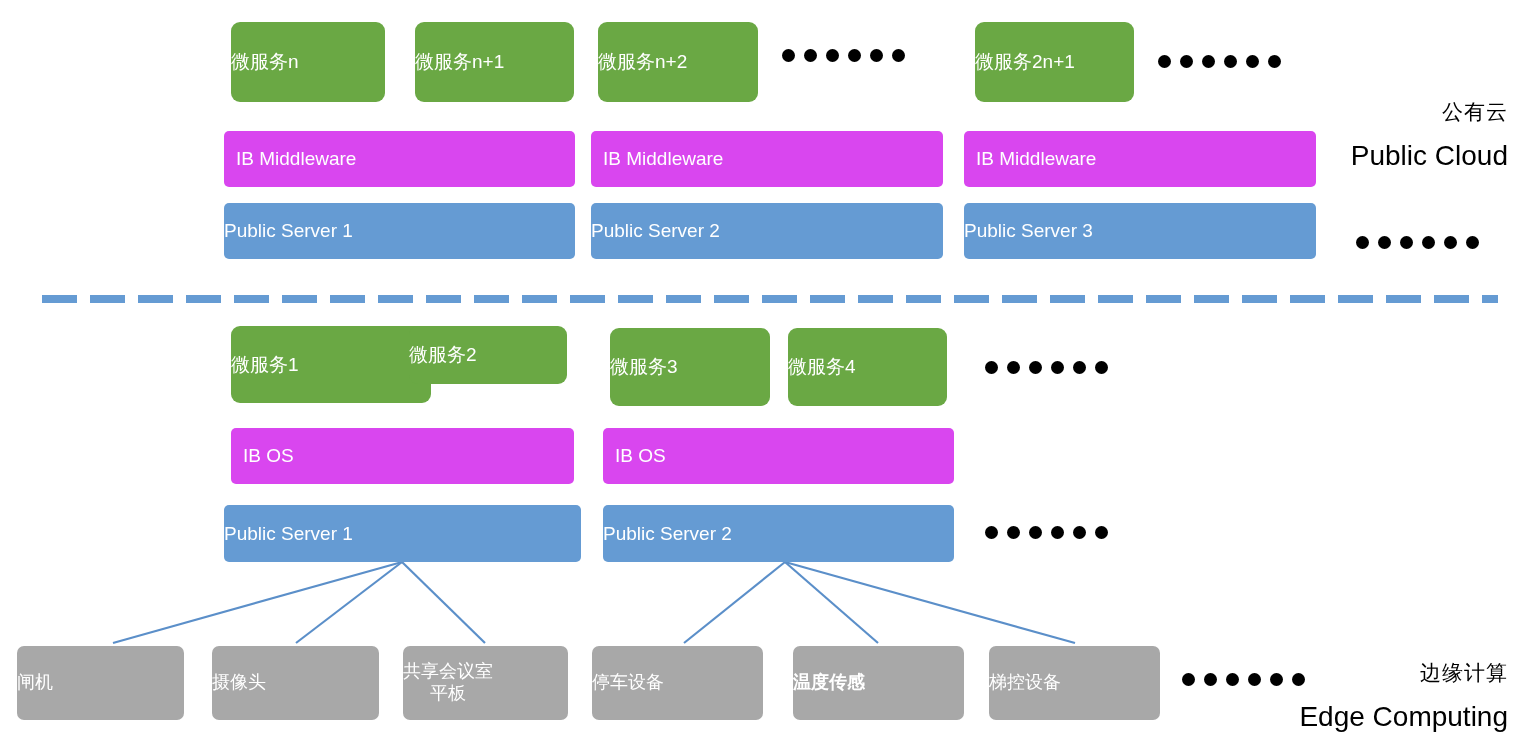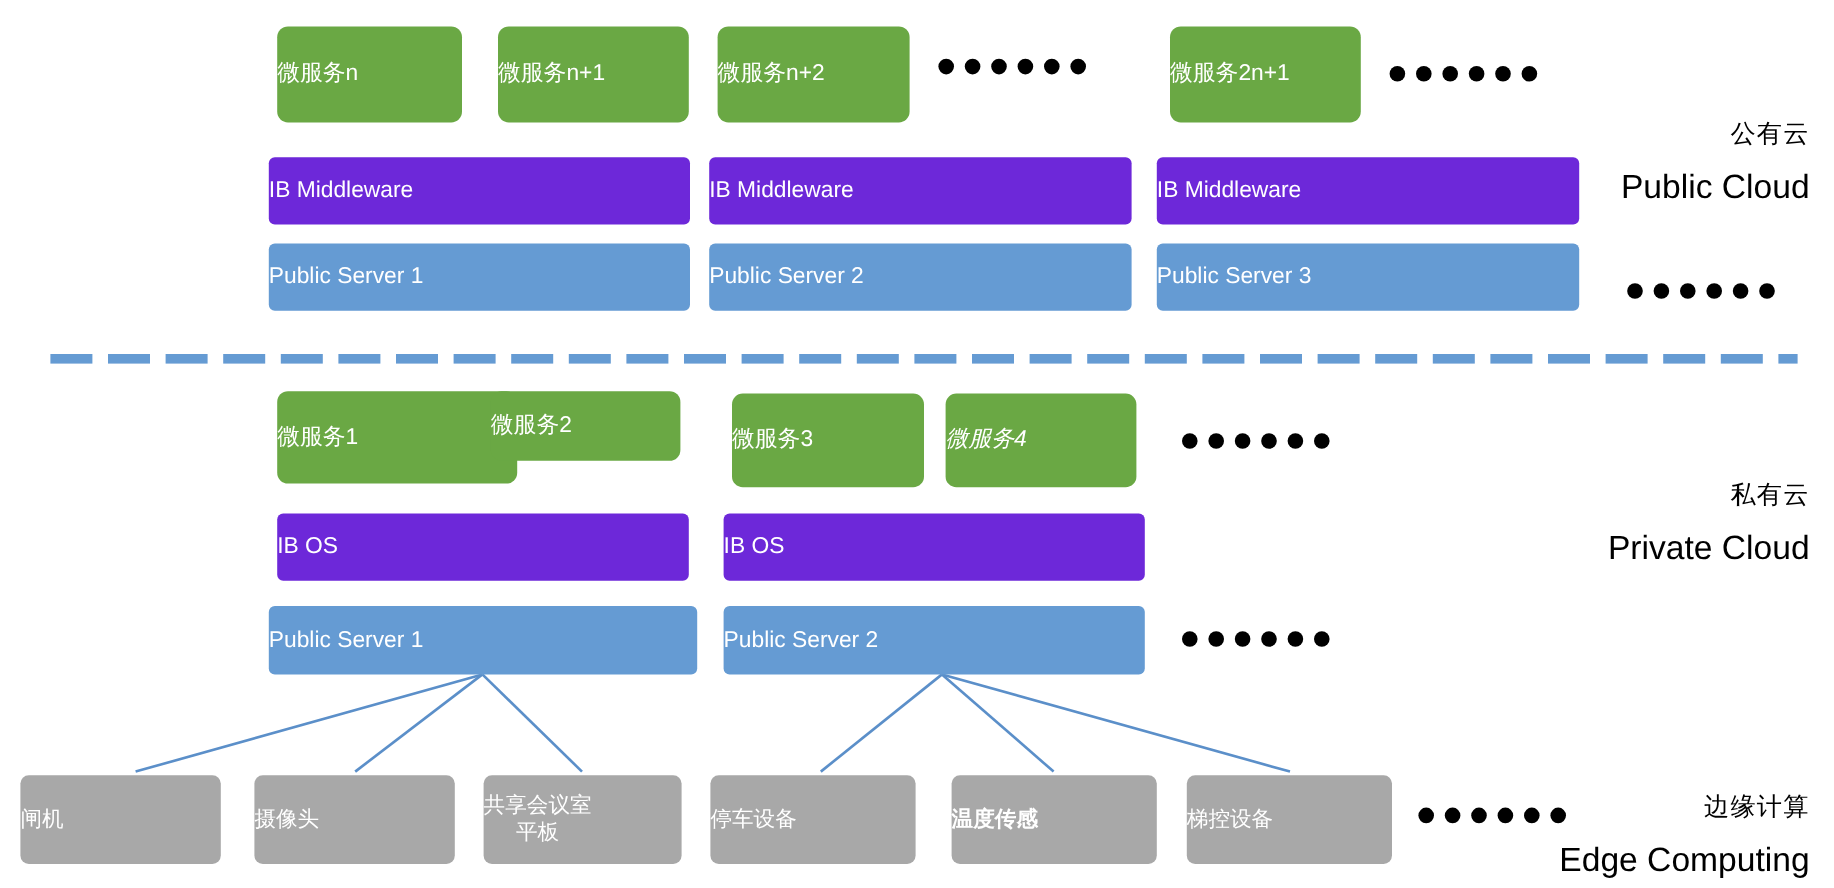--- a/index.html
+++ b/index.html
@@ -28,23 +28,24 @@
     line-height: 1.22;
     white-space: pre-line;
     user-select: none;
   }
   .box-green {
     background: #6aa844;
     border-radius: 9px;
     font-size: 19px;
   }
   .box-orange {
-    background: #6d28d9;
+    background: #d946ef;
     border-radius: 5px;
     font-size: 19px;
+    padding-left: 12px;
   }
   .box-blue {
     background: #659bd3;
     border-radius: 5px;
     font-size: 19px;
   }
   .box-gray {
     background: #a8a8a8;
     border-radius: 7px;
     font-size: 18px;
@@ -162,21 +163,21 @@
     </div>
   <div id="layer-public-srv">
       <div class="box box-blue" style="left: 224px; top: 203px; width: 351px; height: 56px;"><span>Public Server 1</span></div>
       <div class="box box-blue" style="left: 591px; top: 203px; width: 352px; height: 56px;"><span>Public Server 2</span></div>
       <div class="box box-blue" style="left: 964px; top: 203px; width: 352px; height: 56px;"><span>Public Server 3</span></div>
     </div>
   <div id="layer-private-ms">
       <div class="box box-green" style="left: 231px; top: 326px; width: 200px; height: 77px;"><span>微服务1</span></div>
       <div class="box box-green" style="left: 409px; top: 326px; width: 158px; height: 58px;"><span>微服务2</span></div>
       <div class="box box-green" style="left: 610px; top: 328px; width: 160px; height: 78px;"><span>微服务3</span></div>
-      <div class="box box-green" style="left: 788px; top: 328px; width: 159px; height: 78px; font-style: italic;"><span>微服务4</span></div>
+      <div class="box box-green" style="left: 788px; top: 328px; width: 159px; height: 78px;"><span>微服务4</span></div>
     </div>
   <div id="layer-private-os">
       <div class="box box-orange" style="left: 231px; top: 428px; width: 343px; height: 56px;"><span>IB OS</span></div>
       <div class="box box-orange" style="left: 603px; top: 428px; width: 351px; height: 56px;"><span>IB OS</span></div>
     </div>
   <div id="layer-private-srv">
       <div class="box box-blue" style="left: 224px; top: 505px; width: 357px; height: 57px;"><span>Public Server 1</span></div>
       <div class="box box-blue" style="left: 603px; top: 505px; width: 351px; height: 57px;"><span>Public Server 2</span></div>
     </div>
   <div id="layer-edge">
@@ -236,22 +237,18 @@
         <i></i>
         <i></i>
         <i></i>
       </div>
     </div>
 
   <div class="zone-label" id="zone-public-cloud" style="right: 20px; top: 84px;">
     <span class="cn">公有云</span>
     <span class="en">Public Cloud</span>
   </div>
-  <div class="zone-label" id="zone-private-cloud" style="right: 20px; top: 385px;">
-    <span class="cn">私有云</span>
-    <span class="en">Private Cloud</span>
-  </div>
   <div class="zone-label" id="zone-edge-computing" style="right: 20px; top: 645px;">
     <span class="cn">边缘计算</span>
     <span class="en">Edge Computing</span>
   </div>
 
 </div>
 
 </body></html>

